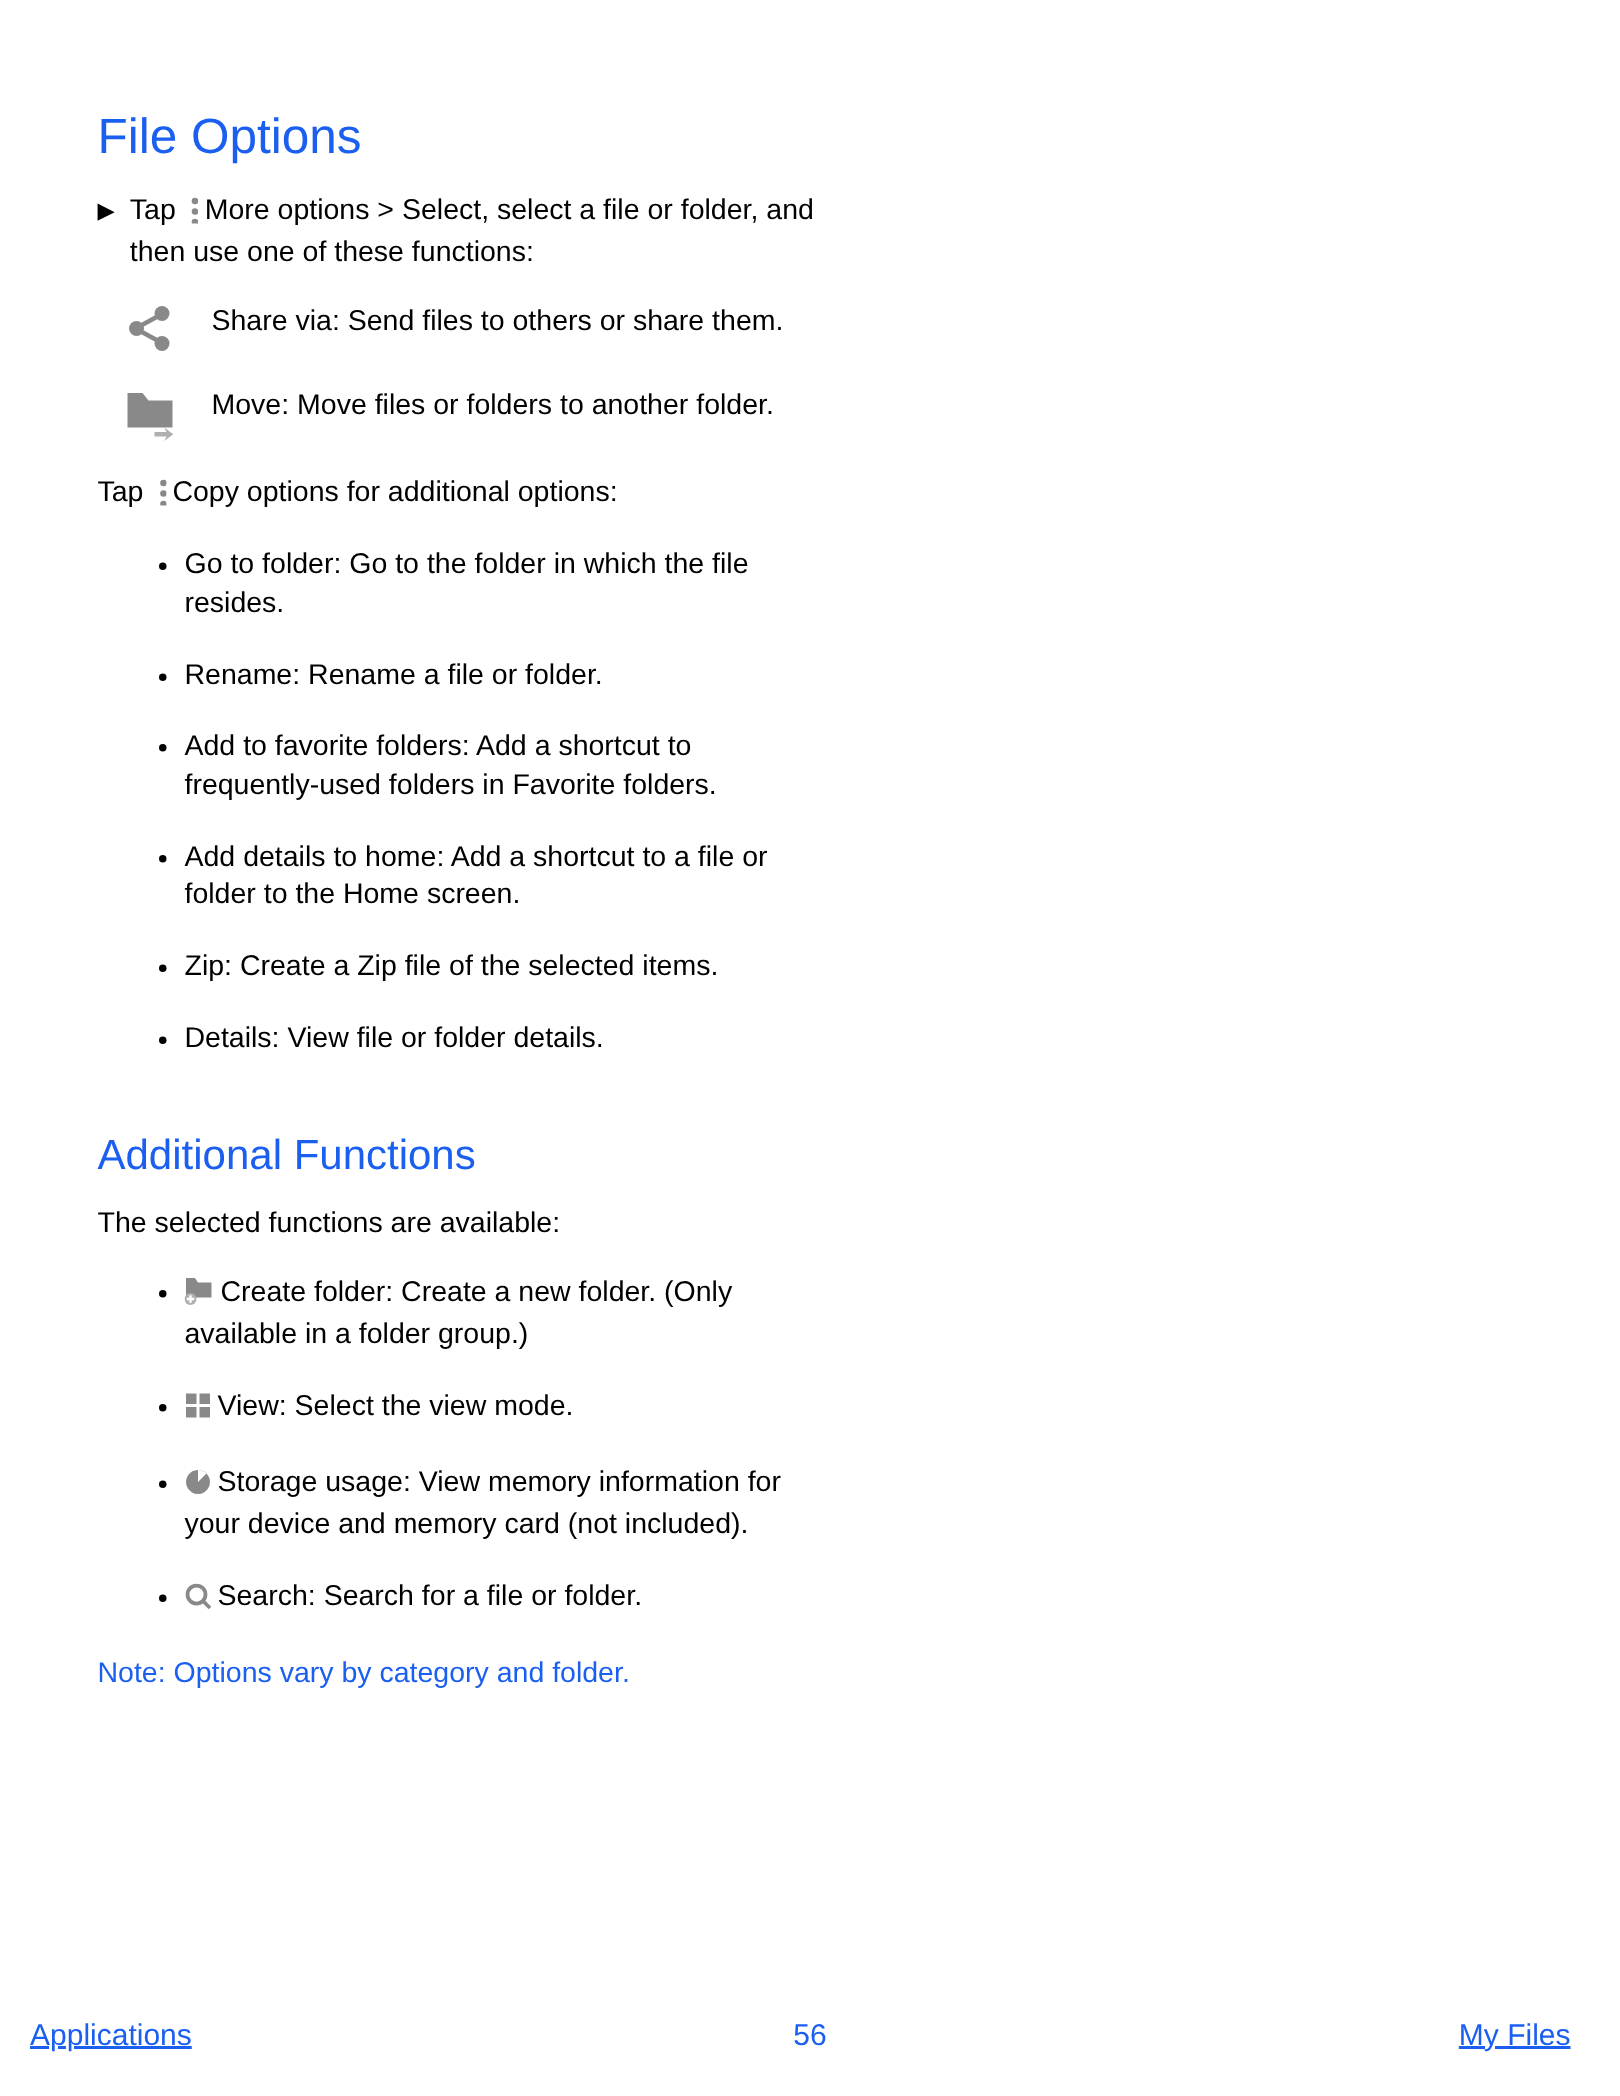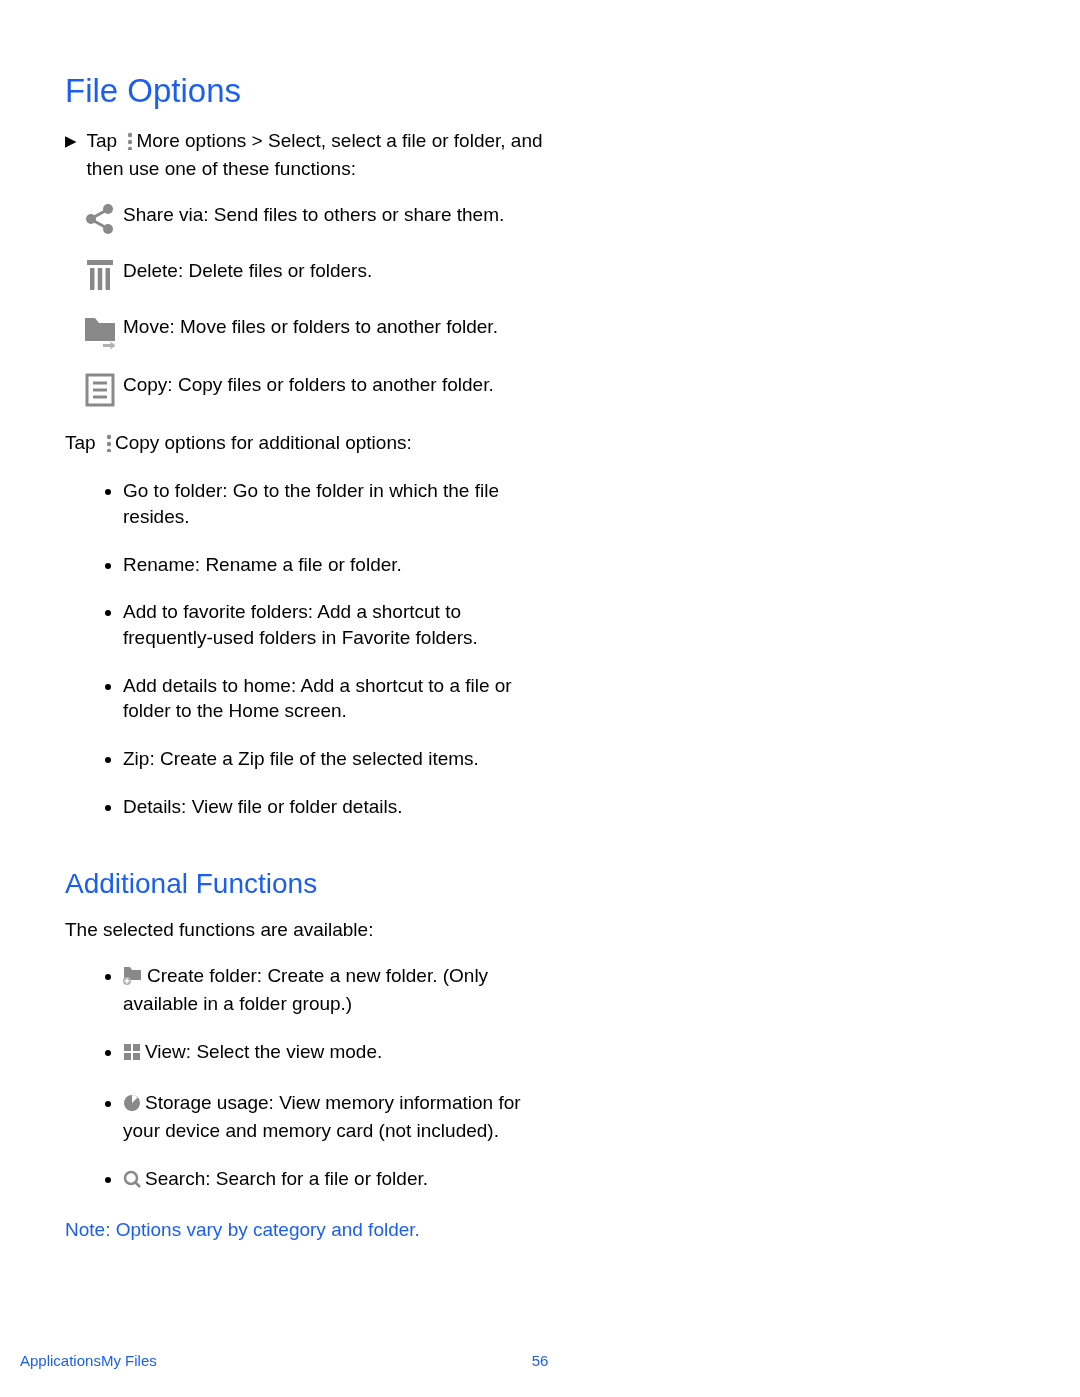--- a/index.html
+++ b/index.html
@@ -41,21 +41,21 @@
     margin-bottom:20px;
   }
   .intro-marker{
     flex:0 0 auto;
     font-size:15px;
     line-height:26px;
   }
   .intro-text{flex:1;}
   .icon-row{
     display:flex;
-    gap:6px;
+    gap:24px;
     margin:0 0 22px 18px;
   }
   .icon-row .icon{
     flex:0 0 34px;
     display:flex;
     justify-content:center;
     color:var(--gray-icon);
   }
   .icon-row .desc{flex:1;}
   .plain-line{
@@ -71,23 +71,25 @@
   }
   .note{
     color:var(--blue);
     margin-top:6px;
   }
   .footer{
     position:absolute;
     left:0;right:0;
     bottom:28px;
     display:flex;
-    color:var(--blue);
-    font-size:15px;
+    justify-content:space-between;
+    color:var(--blue);
+    font-size:20px;
     padding:0 33px 0 20px;
+    text-decoration:underline;
   }
   .footer .center{position:absolute;left:50%;transform:translateX(-50%);}
   
   .inline-icon{
     display:inline-block;
     vertical-align:-3px;
     color:var(--gray-icon);
     margin-right:4px;
   }
   b{font-weight:400;}
@@ -164,41 +166,25 @@
   <div class="icon-row">
     <span class="icon">
         <svg width="32" height="34" fill="currentColor">
           <use href="#svg-share"></use>
         </svg>
       </span>
     <span class="desc"><b>Share via</b><span>: Send files to others or share them.</span></span>
   </div>
   <div class="icon-row">
     <span class="icon">
-        <svg width="34" height="34" fill="currentColor">
-          <use href="#svg-delete"></use>
-        </svg>
-      </span>
-    <span class="desc"><b>Delete</b><span>: Delete files or folders.</span></span>
-  </div>
-  <div class="icon-row">
-    <span class="icon">
         <svg width="34" height="36" fill="currentColor">
           <use href="#svg-move"></use>
         </svg>
       </span>
     <span class="desc"><b>Move</b><span>: Move files or folders to another folder.</span></span>
-  </div>
-  <div class="icon-row">
-    <span class="icon">
-        <svg width="32" height="36" fill="currentColor">
-          <use href="#svg-copy"></use>
-        </svg>
-      </span>
-    <span class="desc"><b>Copy</b><span>: Copy files or folders to another folder.</span></span>
   </div>
 
   <p class="plain-line">
     <span>Tap </span><span class="inline-icon"><svg width="10" height="18" fill="currentColor">
           <use href="#svg-more-options"></use>
         </svg></span><b>Copy options</b><span> for additional options:</span>
   </p>
 
   <ul class="bullets">
     <li><b>Go to folder</b><span>: Go to the folder in which the file resides.</span></li>

